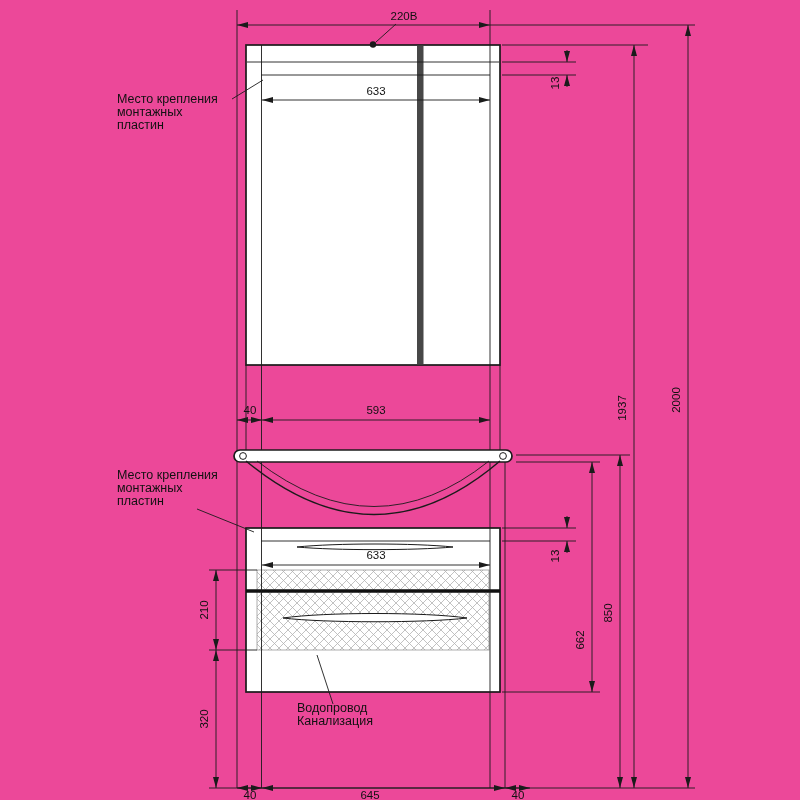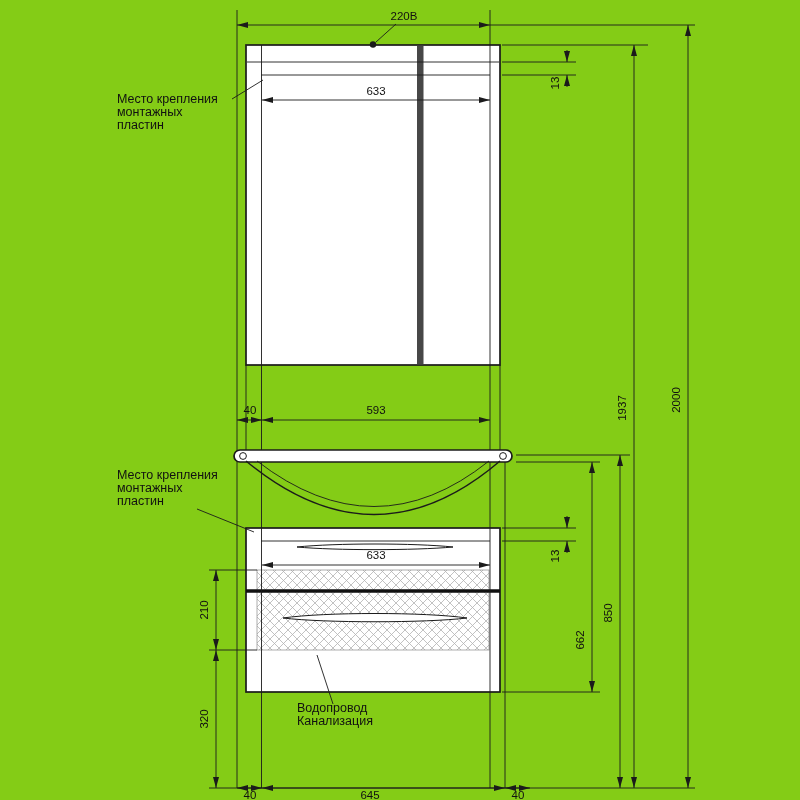--- a/index.html
+++ b/index.html
@@ -1,16 +1,16 @@
 <!DOCTYPE html>
 <html><head>
 <meta charset="utf-8">
 <style>
   html,body{margin:0;padding:0;background:#ffffff;width:800px;height:800px;overflow:hidden;}
-  .stage{width:800px;height:800px;background:#84cc16;position:relative;font-family:"Liberation Sans",sans-serif;}
+  .stage{width:800px;height:800px;background:#ec4899;position:relative;font-family:"Liberation Sans",sans-serif;}
   svg{display:block;}
   .t  {stroke:#1b1b1b;stroke-width:.9;fill:none;}           
   .d  {stroke:#1b1b1b;stroke-width:.9;fill:none;}           
   .m  {stroke:#1b1b1b;stroke-width:1.7;fill:#ffffff;}       
   .mn {stroke:#1b1b1b;stroke-width:1.4;fill:none;}          
   .ld {stroke:#1b1b1b;stroke-width:.9;fill:none;}           
   .dimtxt{font-family:"Liberation Sans",sans-serif;font-size:11.5px;fill:#111;}
   .labtxt{font-family:"Liberation Sans",sans-serif;font-size:12.5px;fill:#111;}
   .mid{text-anchor:middle;}
 </style>

